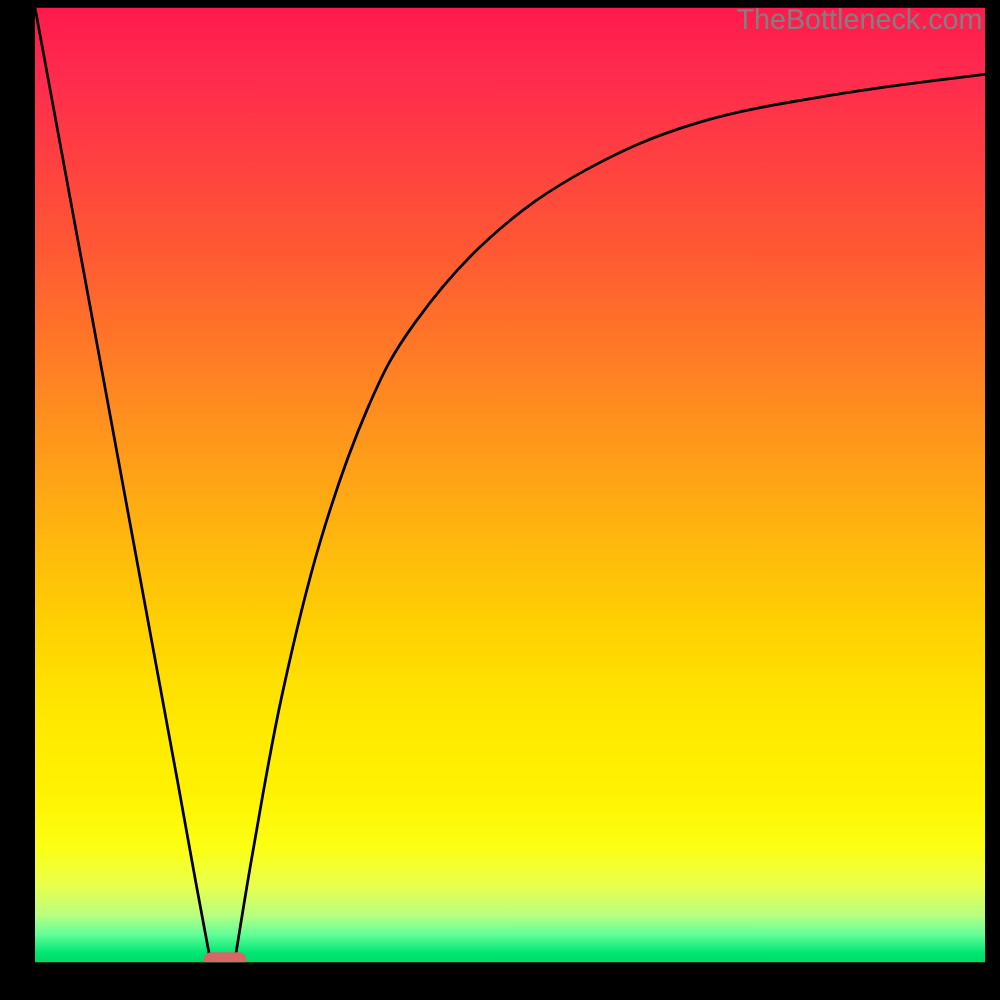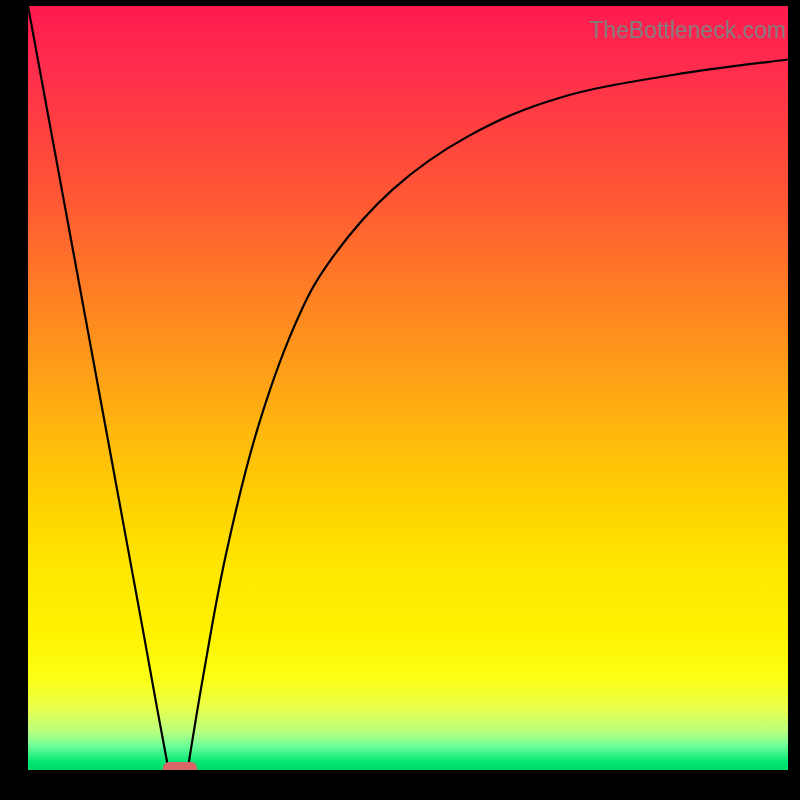--- a/index.html
+++ b/index.html
@@ -6,21 +6,21 @@
   body {
     width: 800px;
     height: 800px;
     background: #000;
     position: relative;
     overflow: hidden;
     font-family: Arial, Helvetica, sans-serif;
   }
   .watermark {
     position: absolute;
-    top: 17px;
+    top: 2px;
     right: 14px;
     color: #808080;
     font-size: 23px;
     font-weight: 400;
     letter-spacing: 0px;
     z-index: 10;
   }
   .plot-area {
     position: absolute;
     left: 28px;

